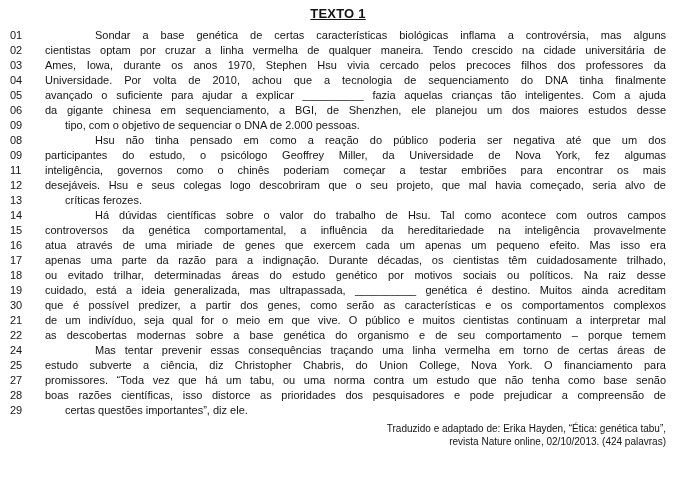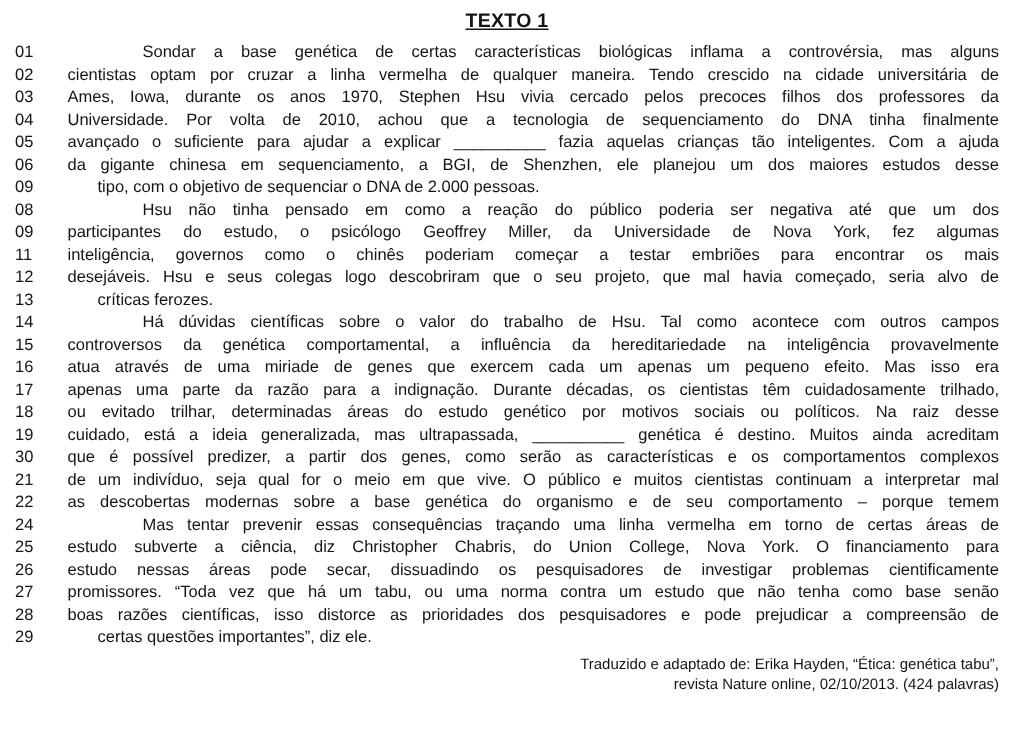--- a/index.html
+++ b/index.html
@@ -153,24 +153,20 @@
       </div>
       <div class="line-row">
         <span class="line-num">24</span>
         <span class="line-text ind">Mas tentar prevenir essas consequências traçando uma linha vermelha em torno de certas áreas de</span>
       </div>
       <div class="line-row">
         <span class="line-num">25</span>
         <span class="line-text">estudo subverte a ciência, diz Christopher Chabris, do Union College, Nova York. O financiamento para</span>
       </div>
       <div class="line-row">
-        <span class="line-num">26</span>
-        <span class="line-text">estudo nessas áreas pode secar, dissuadindo os pesquisadores de investigar problemas cientificamente</span>
-      </div>
-      <div class="line-row">
         <span class="line-num">27</span>
         <span class="line-text">promissores. “Toda vez que há um tabu, ou uma norma contra um estudo que não tenha como base senão</span>
       </div>
       <div class="line-row">
         <span class="line-num">28</span>
         <span class="line-text">boas razões científicas, isso distorce as prioridades dos pesquisadores e pode prejudicar a compreensão de</span>
       </div>
       <div class="line-row">
         <span class="line-num">29</span>
         <span class="line-text noj">certas questões importantes”, diz ele.</span>

